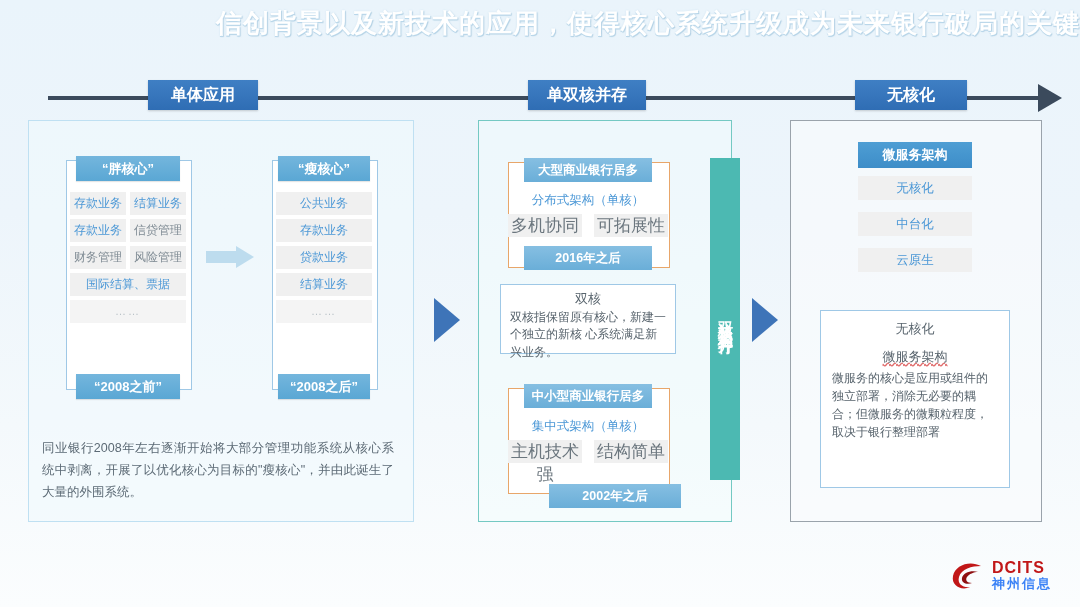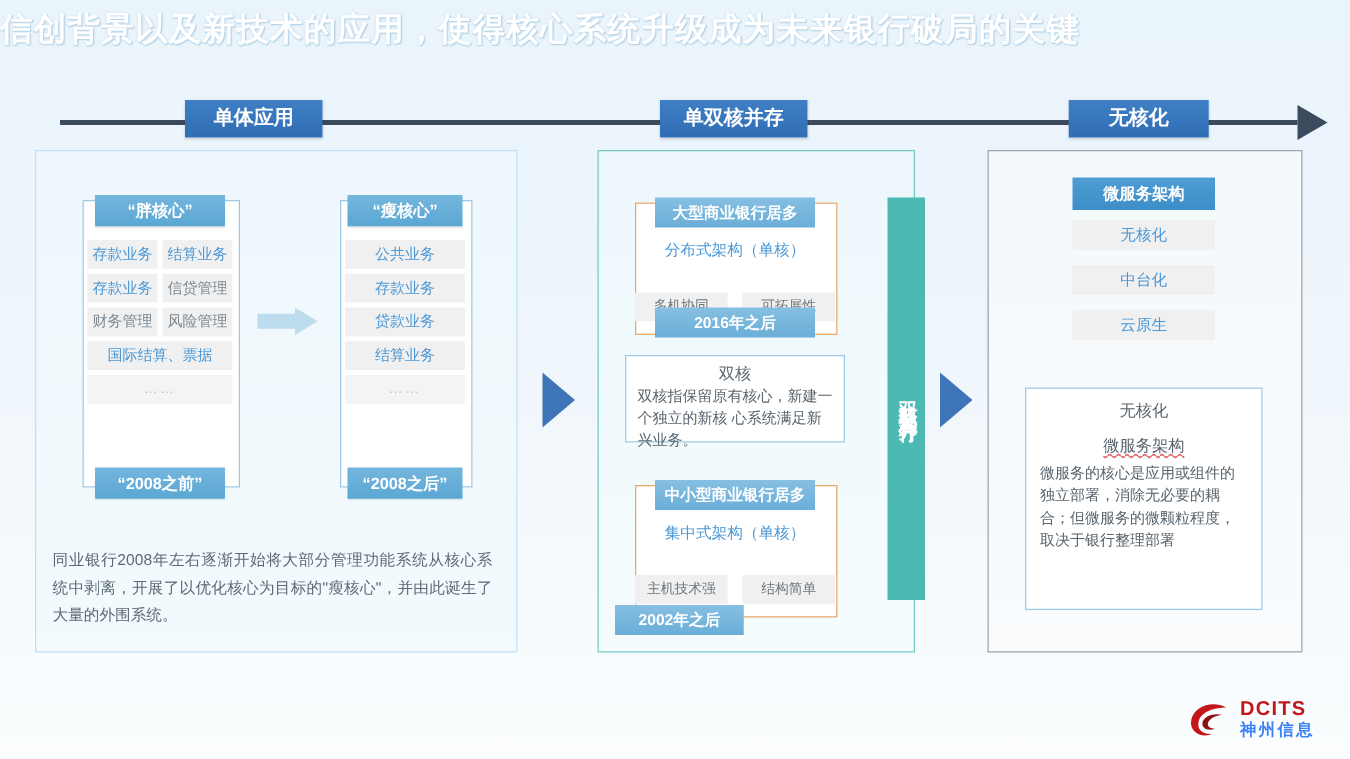--- a/index.html
+++ b/index.html
@@ -4,21 +4,21 @@
 <style>
   html,body{margin:0;padding:0;}
   body{
     width:1080px;height:607px;position:relative;overflow:hidden;
     font-family:"Liberation Sans","DejaVu Sans",sans-serif;
     background:linear-gradient(180deg,#eaf4fb 0%,#edf5fb 35%,#f4f9fc 70%,#fbfdfe 100%);
   }
 
   
   .title{
-    position:absolute;left:0;top:6px;width:1080px;text-align:left;
+    position:absolute;left:0;top:6px;width:1080px;text-align:right;
     font-size:26px;font-weight:bold;color:#ffffff;letter-spacing:1px;
     text-shadow:0 1px 0 #b9d7ea, 0 0 2px #cfe4f2, 1px 1px 1px rgba(120,170,200,.55);
   }
 
   
   .timeline{position:absolute;left:0;top:78px;width:1080px;height:40px;}
   .tl-line{position:absolute;left:48px;top:18px;height:4px;width:990px;background:#3b4a5c;}
   .tl-arrow{position:absolute;right:18px;top:6px;width:0;height:0;
     border-top:14px solid transparent;border-bottom:14px solid transparent;border-left:24px solid #3b4a5c;}
   .tl-chip{
@@ -86,30 +86,30 @@
   .ob-1{left:508px;top:162px;width:160px;height:104px;}
   .ob-2{left:508px;top:388px;width:160px;height:104px;}
 
   .cap-o{
     position:absolute;height:24px;line-height:24px;text-align:center;color:#fff;
     font-size:12.5px;font-weight:bold;background:linear-gradient(180deg,#86bfe2,#6aaed8);
   }
   .cap-o1t{left:524px;top:158px;width:128px;}
   .cap-o1b{left:524px;top:246px;width:128px;}
   .cap-o2t{left:524px;top:384px;width:128px;}
-  .cap-o2b{left:492px;top:484px;width:103px;text-align:center;}
+  .cap-o2b{left:549px;top:484px;width:132px;text-align:center;}
 
   .arch-label{position:absolute;width:160px;text-align:center;font-size:12.5px;color:#4a97d6;}
   .al-1{left:508px;top:192px;}
   .al-2{left:508px;top:418px;}
 
   .pair{position:absolute;width:160px;display:flex;justify-content:space-between;}
   .pr-1{left:508px;top:214px;}
   .pr-2{left:508px;top:440px;}
-  .pair .chip{width:74px;font-size:11px;color:#6b767e;background:#f0f0f0;margin-top:20px;}
+  .pair .chip{width:74px;font-size:17px;color:#6b767e;background:#f0f0f0;}
 
   .wbox{
     position:absolute;left:500px;top:284px;width:176px;height:70px;
     border:1px solid #9fc8e6;background:#fff;box-sizing:border-box;padding:5px 9px;
   }
   .wbox .wt{text-align:center;font-size:13px;color:#58646d;margin-bottom:1px;}
   .wbox .wd{font-size:12px;line-height:1.45;color:#58646d;}
 
   .teal{
     position:absolute;left:710px;top:158px;width:30px;height:322px;

